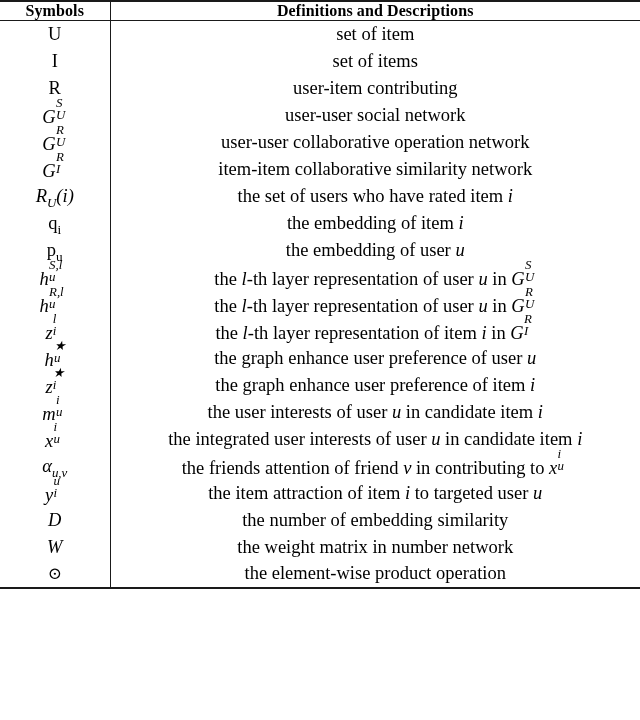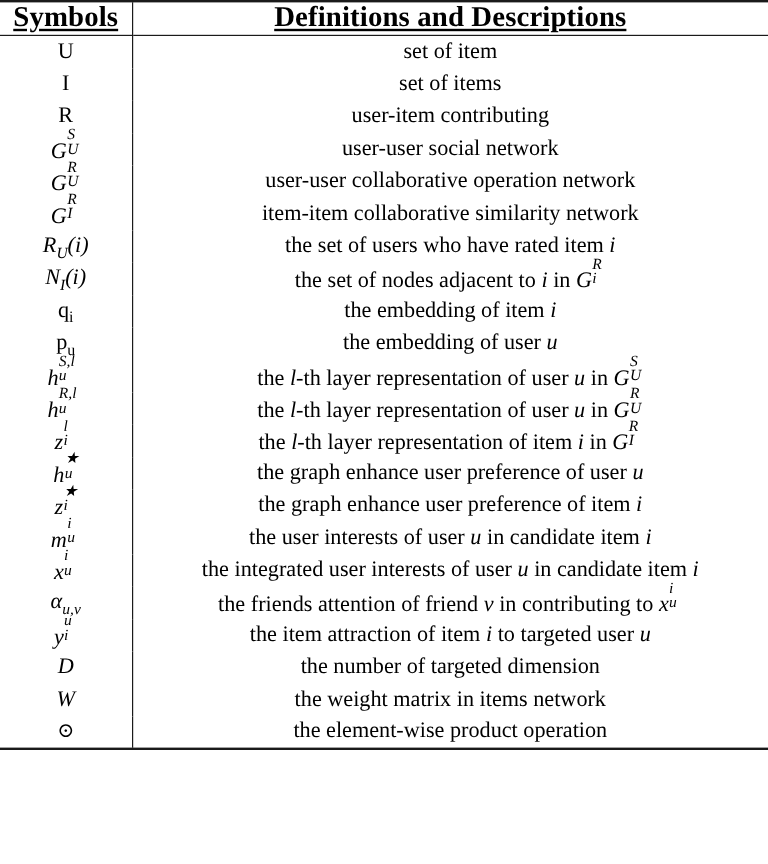--- a/index.html
+++ b/index.html
@@ -38,24 +38,23 @@
   }
   .cell-def {
     text-align: center;
     vertical-align: middle;
     padding: 0;
   }
 
   
   thead th {
     font-weight: bold;
-    font-size: 24px;
+    font-size: 16px;
     padding: 3px 0 5px 0;
     letter-spacing: 0.1px;
-    text-decoration: underline;
   }
   thead th.cell-symbol { border-right: 1.4px solid #1a1a1a; }
 
   
   tbody tr { height: 27px; }
   tbody td { font-size: 18.5px; line-height: 1.0; }
 
   
   .mathit { font-style: italic; }
   .mathrm { font-style: normal; }
@@ -141,24 +140,20 @@
     </tr>
 
 
     <tr>
       <td class="cell-symbol"><span class="mathit">R</span><sub class="simple">U</sub><span class="mathit">(i)</span></td>
       <td class="cell-def">the set of users who have rated item <span class="mathit">i</span></td>
     </tr>
 
 
 
-    <tr>
-      <td class="cell-symbol"><span class="mathit">N</span><sub class="simple">I</sub><span class="mathit">(i)</span></td>
-      <td class="cell-def">the set of nodes adjacent to <span class="mathit">i</span> in <span class="mathit">G</span><span class="supsub"><span class="sup">R</span><span class="sub">i</span></span></td>
-    </tr>
 
     <tr>
       <td class="cell-symbol"><span class="mathrm">q</span><sub class="upright">i</sub></td>
       <td class="cell-def">the embedding of item <span class="mathit">i</span></td>
     </tr>
 
     <tr>
       <td class="cell-symbol"><span class="mathrm">p</span><sub class="upright">u</sub></td>
       <td class="cell-def">the embedding of user <span class="mathit">u</span></td>
     </tr>
@@ -203,26 +198,26 @@
       <td class="cell-def">the friends attention of friend <span class="mathit">v</span> in contributing to <span class="mathit">x</span><span class="supsub"><span class="sup">i</span><span class="sub">u</span></span></td>
     </tr>
 
     <tr>
       <td class="cell-symbol"><span class="mathit">y</span><span class="supsub"><span class="sup">u</span><span class="sub">i</span></span></td>
       <td class="cell-def">the item attraction of item <span class="mathit">i</span> to targeted user <span class="mathit">u</span></td>
     </tr>
 
     <tr>
       <td class="cell-symbol"><span class="mathit">D</span></td>
-      <td class="cell-def">the number of targeted dimension</td>
+      <td class="cell-def">the number of embedding similarity</td>
     </tr>
 
     <tr>
       <td class="cell-symbol"><span class="mathit">W</span></td>
-      <td class="cell-def">the weight matrix in items network</td>
+      <td class="cell-def">the weight matrix in number network</td>
     </tr>
 
     <tr class="rule-bottom">
       <td class="cell-symbol"><span class="odot">⊙</span></td>
       <td class="cell-def">the element-wise product operation</td>
     </tr>
 
   </tbody>
 </table>
 

